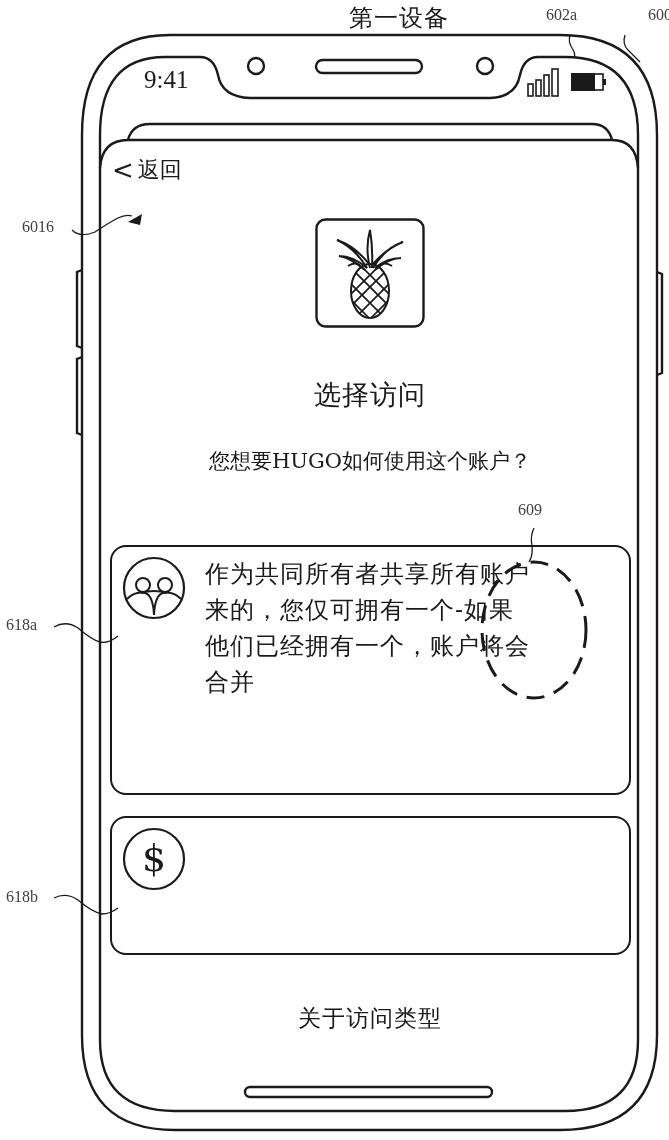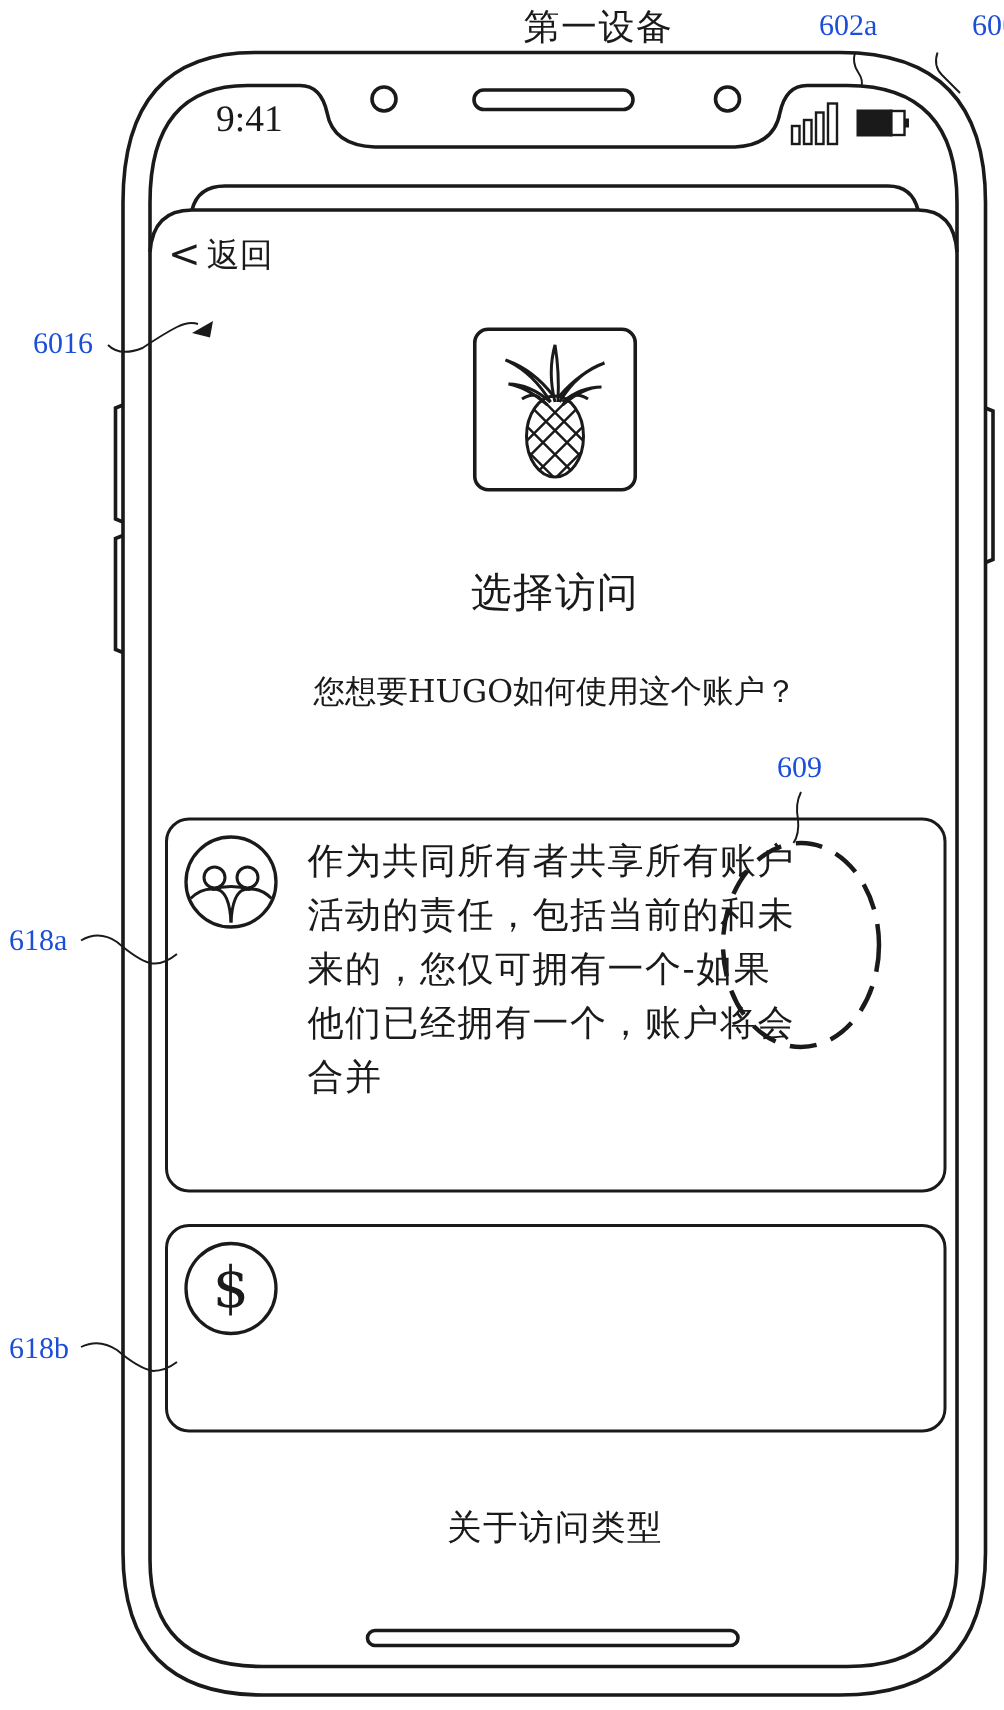--- a/index.html
+++ b/index.html
@@ -1,20 +1,20 @@
 <!DOCTYPE html>
 <html><head>
 <meta charset="utf-8">
 <style>
   html, body { margin:0; padding:0; background:#ffffff; }
   body { width:669px; height:1140px; position:relative; overflow:hidden;
          font-family: "DejaVu Serif", "Liberation Serif", serif; color:#1a1a1a; }
   .abs { position:absolute; }
   svg { position:absolute; left:0; top:0; }
-  .label { position:absolute; font-family:"Liberation Serif", serif; font-size:20px; color:#1d4ed8; white-space:nowrap; }
+  .label { position:absolute; font-family:"Liberation Serif", serif; font-size:16px; color:#404040; white-space:nowrap; }
   .title-top { position:absolute; left:329px; top:2px; font-size:24px; letter-spacing:1px; white-space:nowrap;margin-left:20px; }
   .time { position:absolute; left:144px; top:66px; font-family:"Liberation Serif", serif; font-size:25px;text-align:right; }
   .back { position:absolute; left:112px; top:155px; font-size:22px; display:flex; align-items:center; gap:2px; cursor:pointer; }
   .back .chev { font-family:"DejaVu Sans", sans-serif; font-size:26px; line-height:1; margin-right:2px; }
   .heading { position:absolute; left:0; width:740px; top:377px; text-align:center; font-size:27px; letter-spacing:1px; }
   .subheading { position:absolute; left:0; width:740px; top:447px; text-align:center; font-size:21px; }
   .card { position:absolute; border:2px solid #1a1a1a; border-radius:16px; background:transparent; cursor:pointer; }
   .card-text { position:absolute; font-size:24px; line-height:36px; letter-spacing:1px; }
   .footer-link { position:absolute; left:0; width:740px; top:1003px; text-align:center; font-size:23px; letter-spacing:1px; cursor:pointer; }
 </style>
@@ -117,21 +117,20 @@
     <g fill="none" stroke="#1a1a1a" stroke-width="2">
       <circle cx="22" cy="30" r="7"></circle>
       <circle cx="44" cy="30" r="7"></circle>
       <path d="M6 44 Q14 36 24 38 Q32 40 33 60"></path>
       <path d="M60 44 Q52 36 42 38 Q34 40 33 60"></path>
       <path d="M20 38 Q33 34 46 38"></path>
     </g>
   </svg>
   <div class="card-text" style="left:93px;top:9px;">
     <div>作为共同所有者共享所有账户</div>
-    <div>活动的责任，包括当前的和未</div>
     <div>来的，您仅可拥有一个-如果</div>
     <div>他们已经拥有一个，账户将会</div>
     <div>合并</div>
   </div>
 </div>
 
 <div class="card" style="left:110px;top:816px;width:517px;height:135px;">
   <svg width="66" height="66" viewBox="0 0 66 66" style="left:9px;top:8px;">
     <circle cx="33" cy="33" r="30" fill="none" stroke="#1a1a1a" stroke-width="2.2"></circle>
   </svg>

